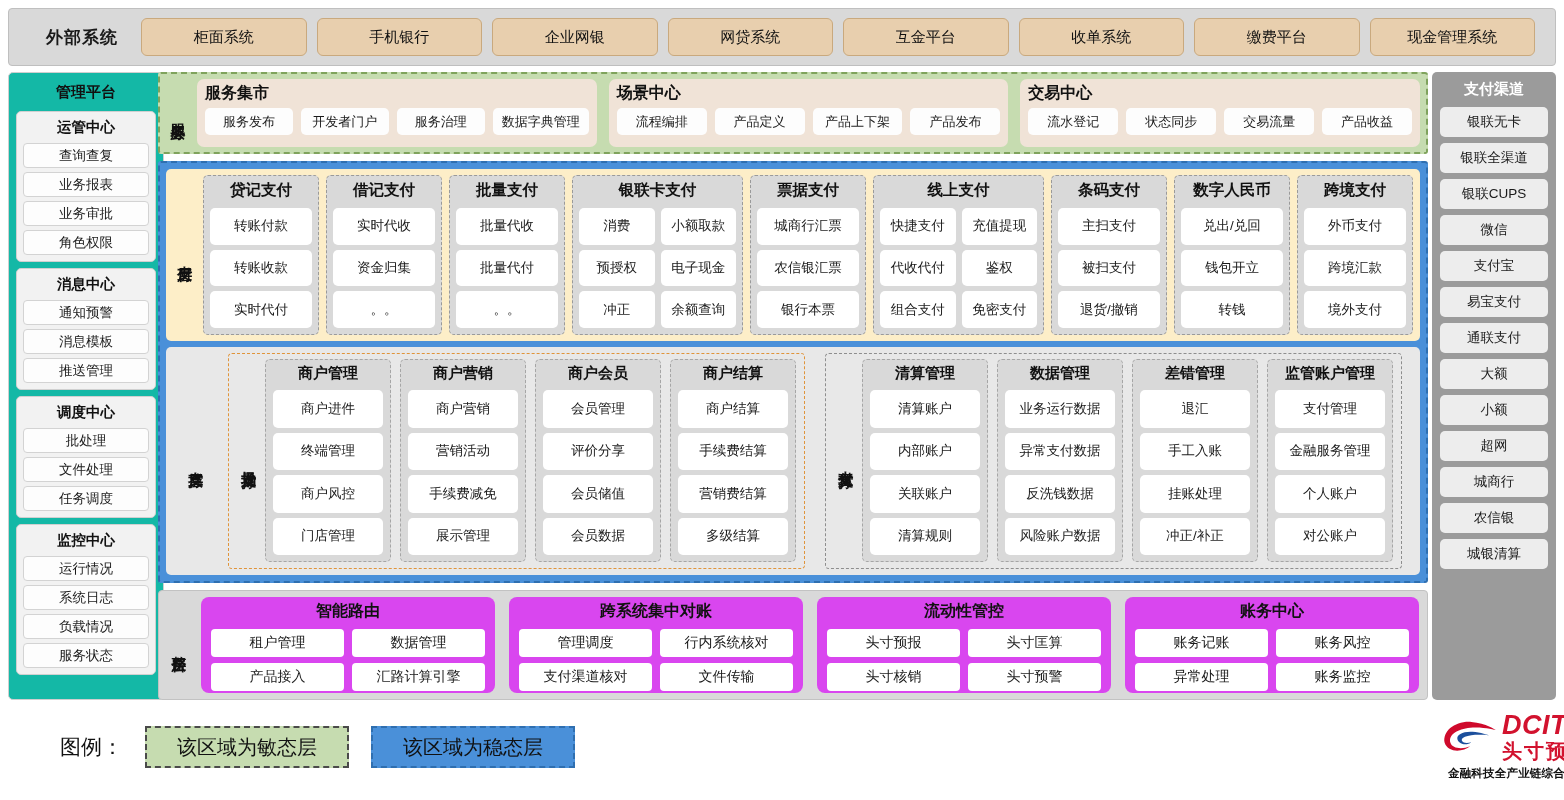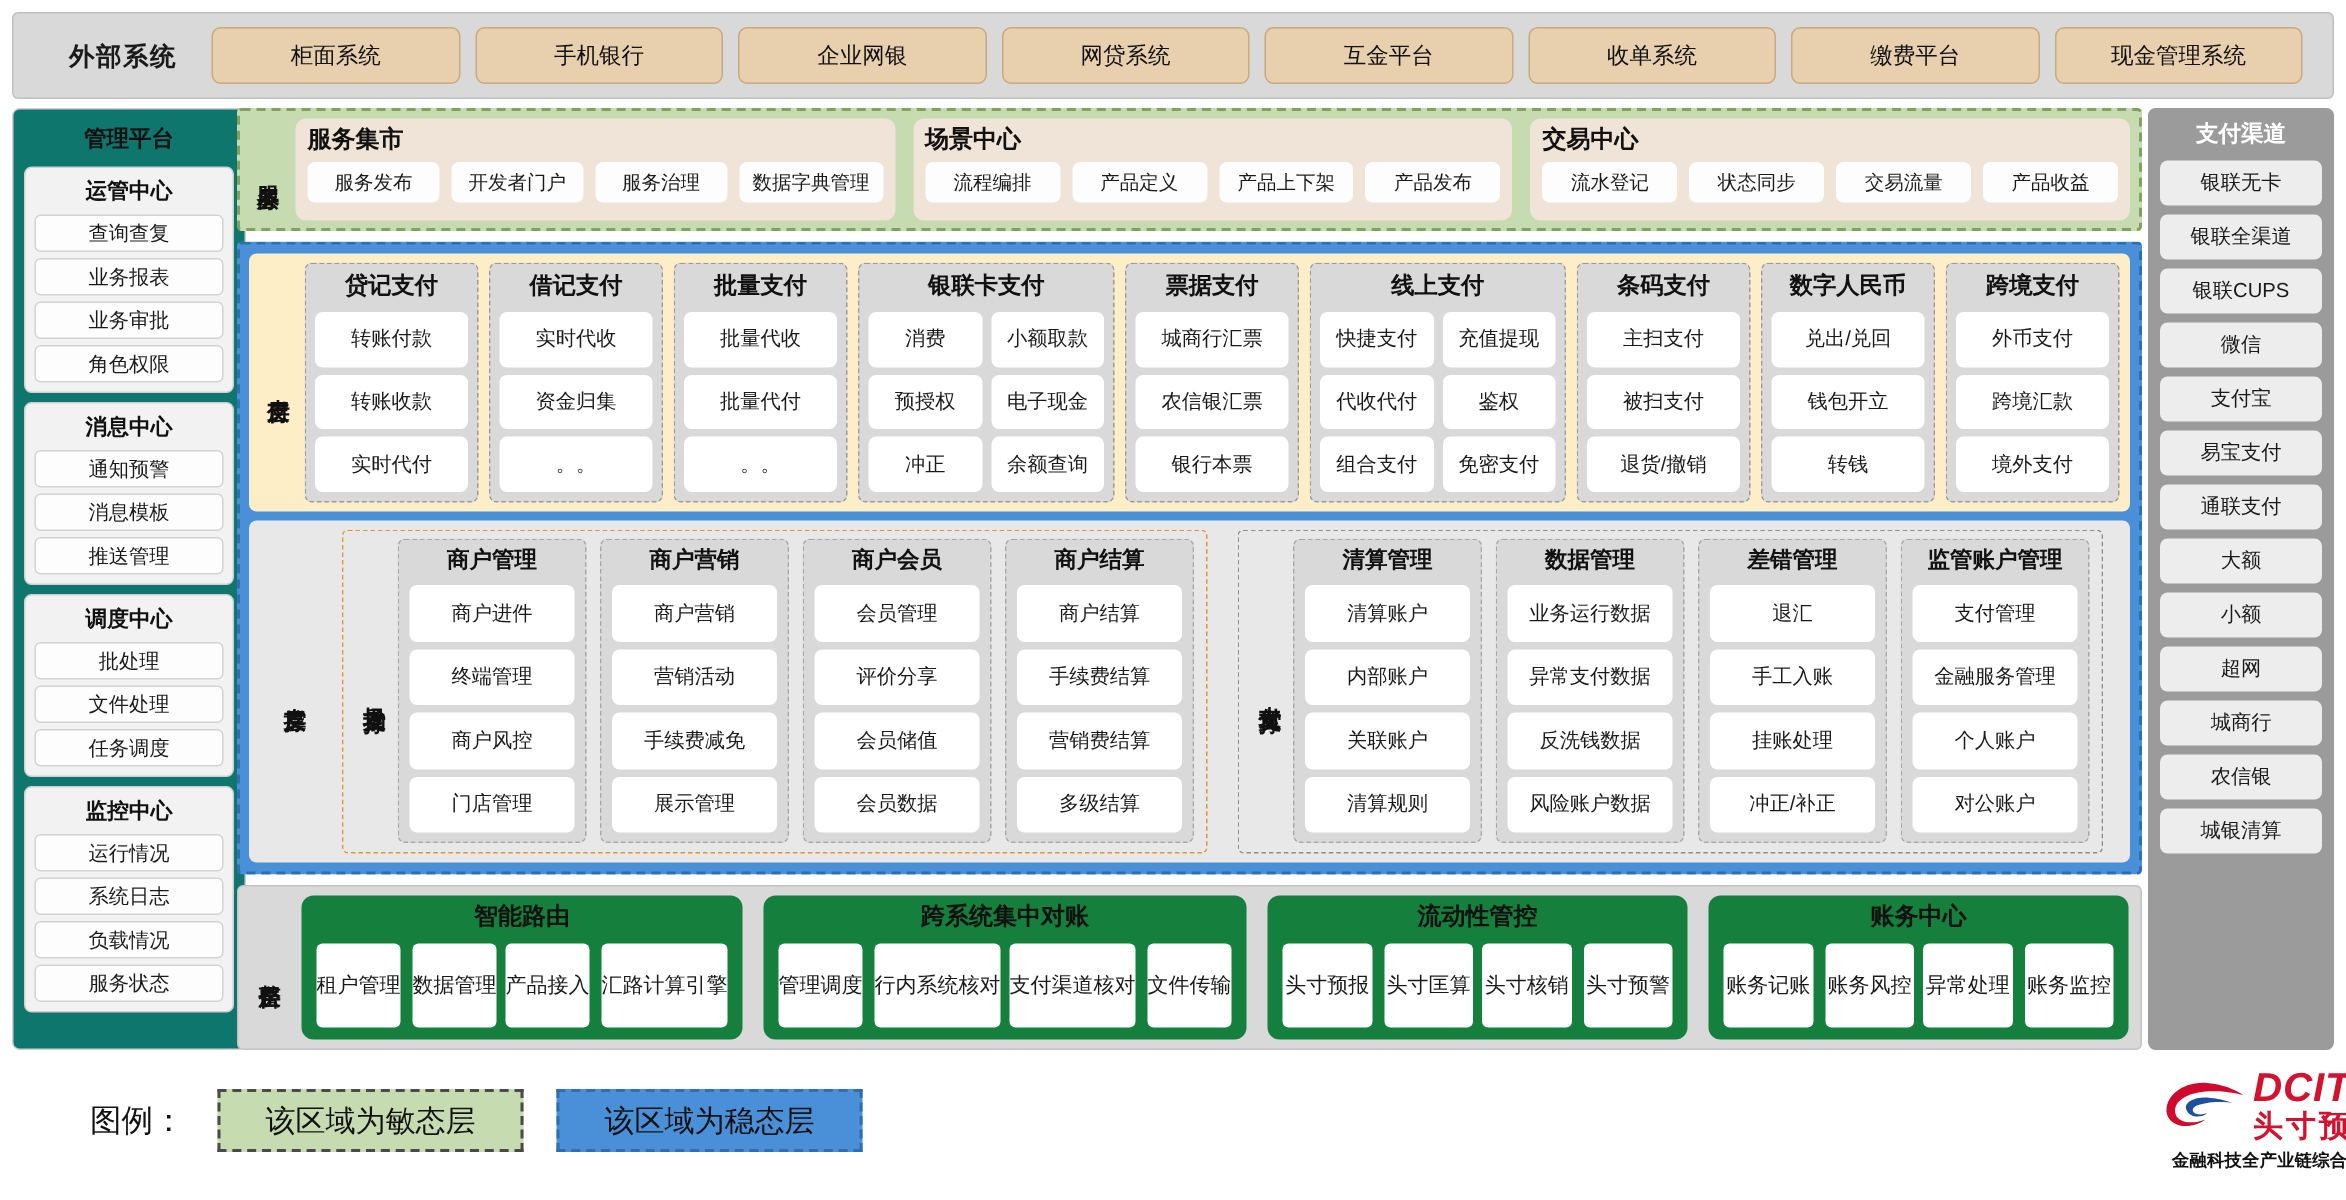--- a/index.html
+++ b/index.html
@@ -24,21 +24,21 @@
   .ext-items { flex: 1; display: flex; align-items: center; justify-content: space-between; gap: 10px; padding-right: 6px; }
   .ext-item {
     flex: 1 1 0; height: 38px; background: #e8cfae; border: 1px solid #c9a97e;
     border-radius: 6px; display: flex; align-items: center; justify-content: center;
     font-size: 15px; color: #111; white-space: nowrap;
   }
 
   
   .left-side {
     position: absolute; left: 8px; top: 72px; width: 156px; height: 628px;
-    background: #0f766e; border: 1px solid #cfcfcf; border-radius: 5px;
+    background: #14b8a6; border: 1px solid #cfcfcf; border-radius: 5px;
     padding: 6px 7px; display: flex; flex-direction: column; gap: 6px;
   }
   .left-title { font-size: 15px; font-weight: bold; text-align: center; color: #111; padding: 4px 0 3px; }
   .ls-group {
     background: #f2f2f2; border: 1px solid #d0d0d0; border-radius: 5px;
     padding: 4px 6px 6px; display: flex; flex-direction: column; gap: 4px;
   }
   .ls-group-title { font-size: 14.5px; font-weight: bold; text-align: center; color: #111; padding: 2px 0 2px; }
   .ls-item {
     background: #fdfdfd; border: 1px solid #d3d3d3; border-radius: 4px;
@@ -133,25 +133,25 @@
   .sup-group-title { font-size: 15px; font-weight: bold; text-align: center; color: #111; padding: 1px 0 2px; white-space: nowrap; }
   .sup-cells { display: flex; flex-direction: column; gap: 5px; flex: 1; }
 
   
   .int-layer {
     background: #d9d9d9; border: 1px solid #c2c2c2; border-radius: 4px;
     height: 110px; display: flex; align-items: stretch; padding: 6px 8px; gap: 10px;
   }
   .int-cards { flex: 1; display: flex; gap: 14px; }
   .int-card {
-    flex: 1 1 0; background: #15803d; border-radius: 8px;
+    flex: 1 1 0; background: #d946ef; border-radius: 8px;
     display: flex; flex-direction: column; padding: 2px 10px 8px; gap: 5px;
   }
   .int-card-title { font-size: 16px; font-weight: bold; text-align: center; color: #111; padding: 2px 0 2px; }
-  .int-rows { display: flex; gap: 6px; flex: 1; }
+  .int-rows { display: flex; flex-direction: column; gap: 6px; flex: 1; }
   .int-row { display: flex; gap: 8px; flex: 1; }
   .int-cell {
     background: #ffffff; border-radius: 4px; flex: 1 1 0;
     display: flex; align-items: center; justify-content: center;
     font-size: 14px; color: #1a1a1a; white-space: nowrap; min-height: 28px;
   }
 
   
   .legend { position: absolute; left: 60px; top: 726px; display: flex; align-items: center; gap: 22px; }
   .legend-label { font-size: 21px; color: #111; }

